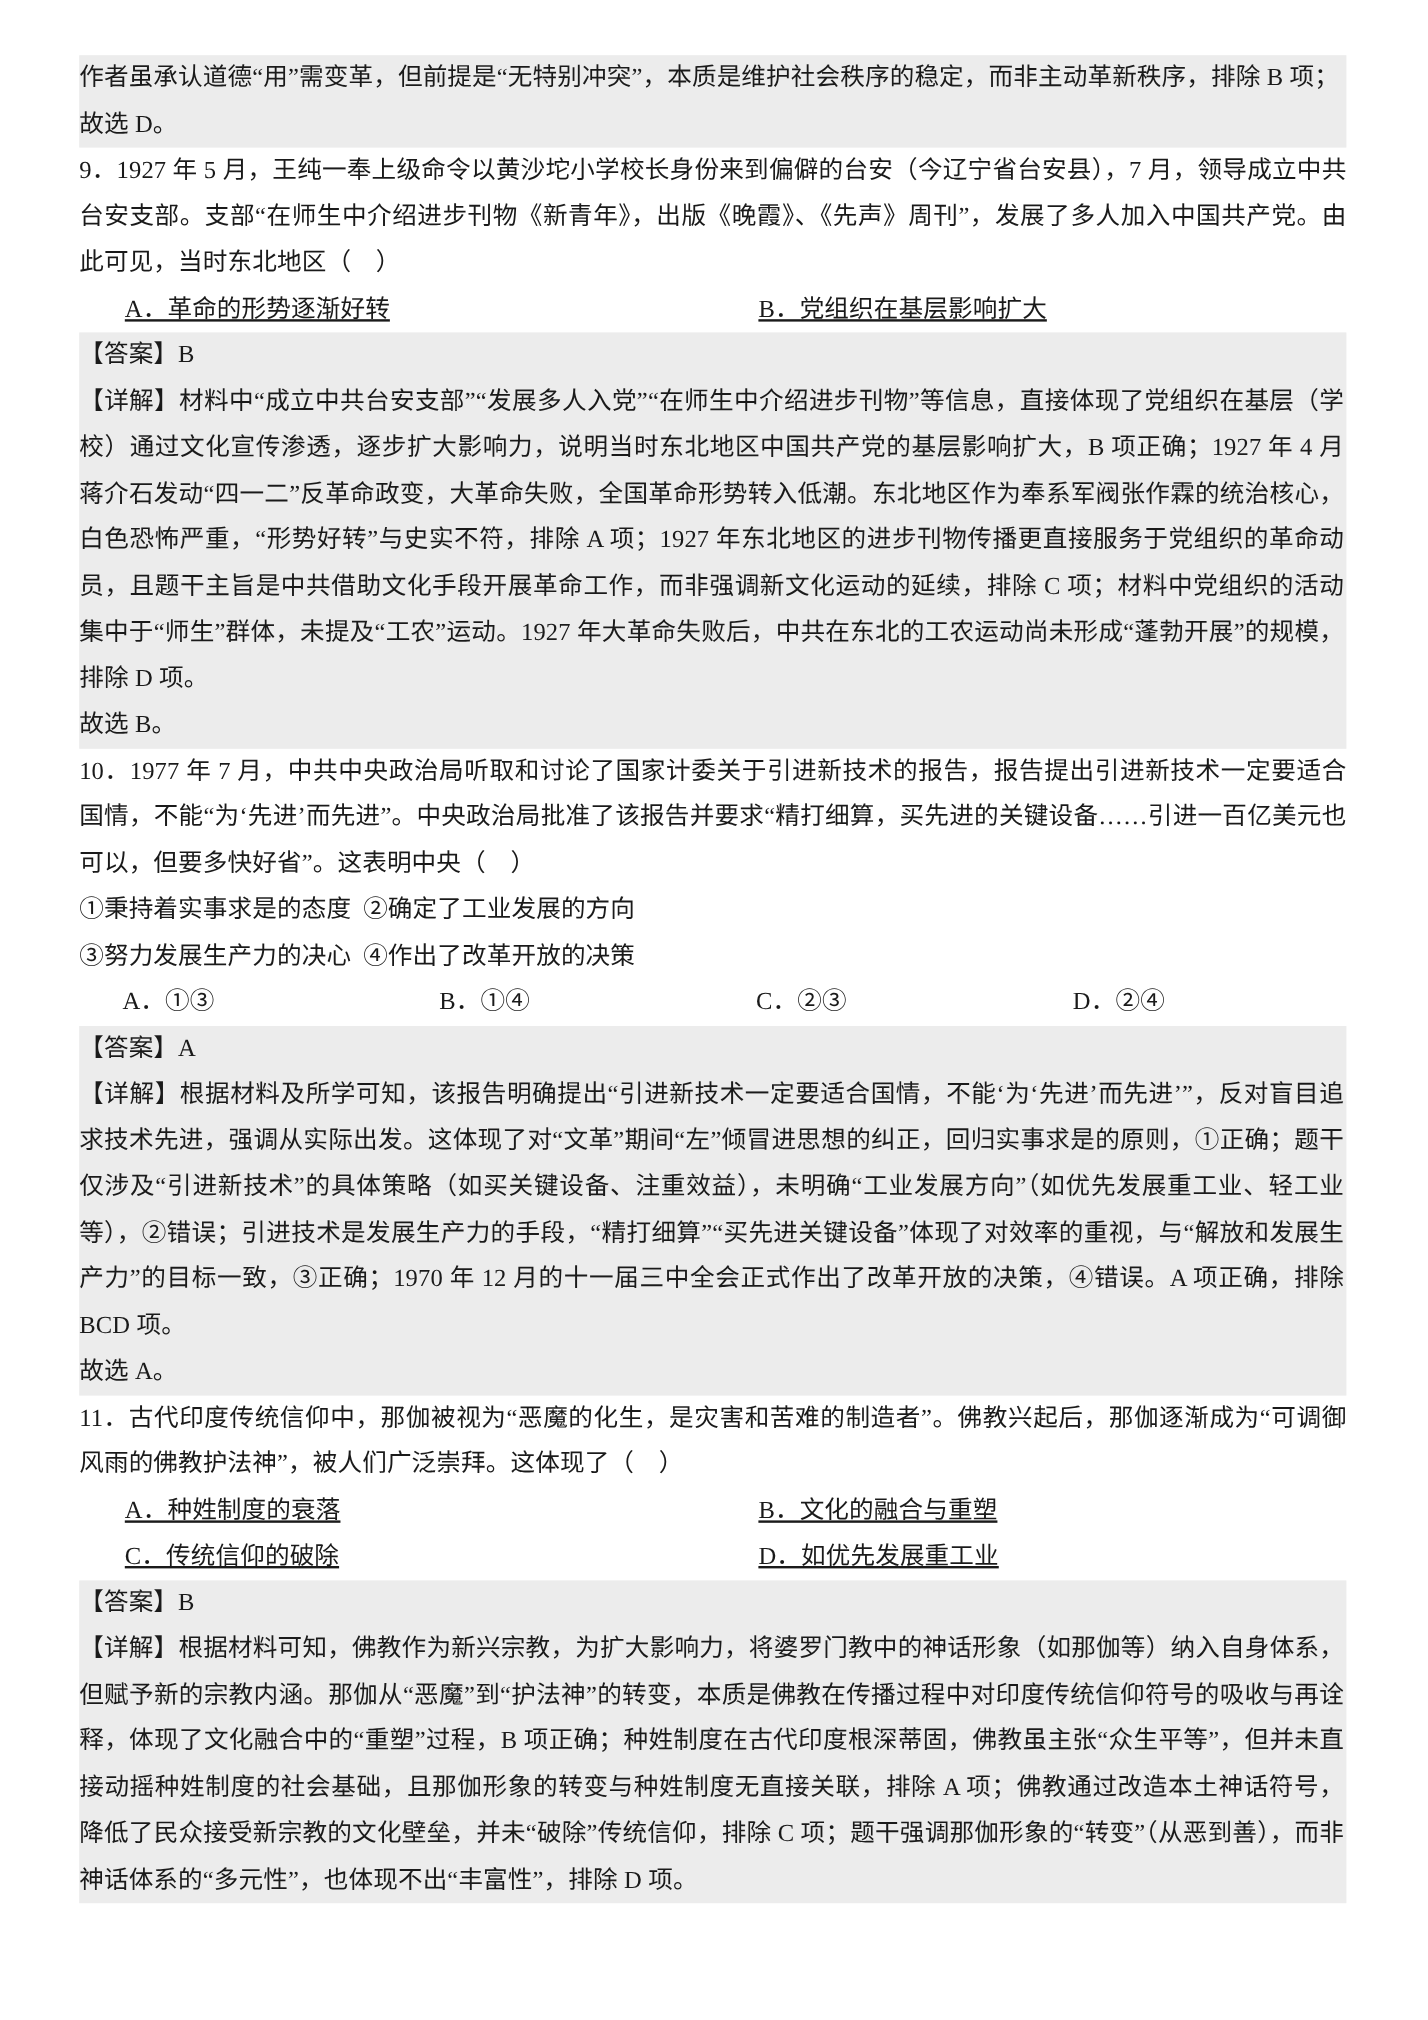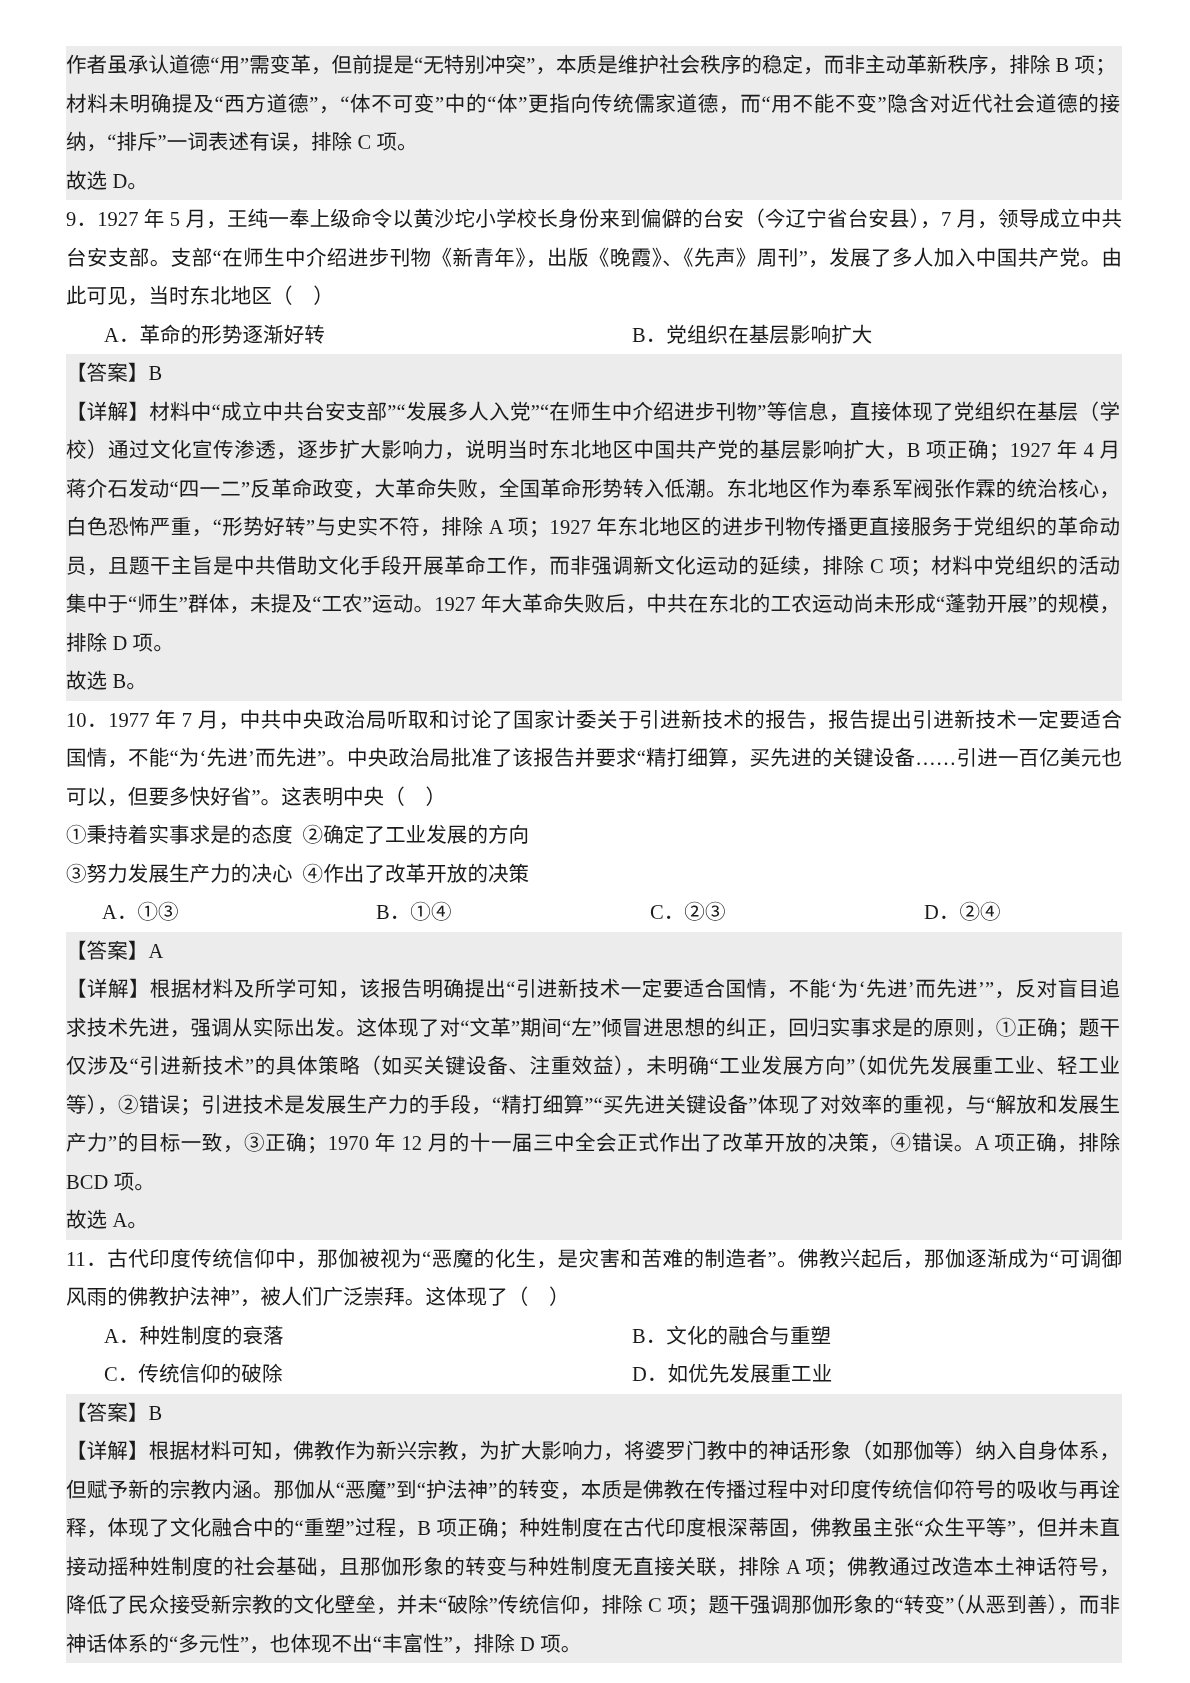--- a/index.html
+++ b/index.html
@@ -47,54 +47,53 @@
   .shaded .para { background: transparent; }
 
   
   .q-stem { margin: 0; }
 
   
   .opt-row {
     display: flex;
     margin: 0;
     line-height: 38.5px;
+    text-decoration: underline;
   }
   .opt-col {
     flex: 0 0 50%;
     padding-left: 38px;
     box-sizing: border-box;
     white-space: nowrap;
   }
 
   
   .opt-row4 {
     display: flex;
     margin: 0;
     line-height: 38.5px;
-    gap: 10px;
   }
   .opt-row4 > span {
     flex: 0 0 25%;
     padding-left: 36px;
     box-sizing: border-box;
     white-space: nowrap;
   }
   
   .stmt-line { margin: 0; white-space: nowrap; }
   .stmt-line .gap { display: inline-block; width: 10px; }
 </style>
 </head>
 <body>
 
 <div class="page">
   <div class="doc-body">
 
     <div class="shaded">
       <p class="para">作者虽承认道德“用”需变革，但前提是“无特别冲突”，本质是维护社会秩序的稳定，而非主动革新秩序，排除 B 项；</p>
-      <p class="para">材料未明确提及“西方道德”，“体不可变”中的“体”更指向传统儒家道德，而“用不能不变”隐含对近代社会道德的接纳，“排斥”一词表述有误，排除 C 项。</p>
       <p class="para">故选 D。</p>
     </div>
 
     <p class="para q-stem">9．1927 年 5 月，王纯一奉上级命令以黄沙坨小学校长身份来到偏僻的台安（今辽宁省台安县），7 月，领导成立中共台安支部。支部“在师生中介绍进步刊物《新青年》，出版《晚霞》、《先声》周刊”，发展了多人加入中国共产党。由此可见，当时东北地区（　）</p>
     <div class="opt-row">
       <span class="opt-col">A．革命的形势逐渐好转</span>
       <span class="opt-col">B．党组织在基层影响扩大</span>
     </div>
 
     <div class="shaded">

